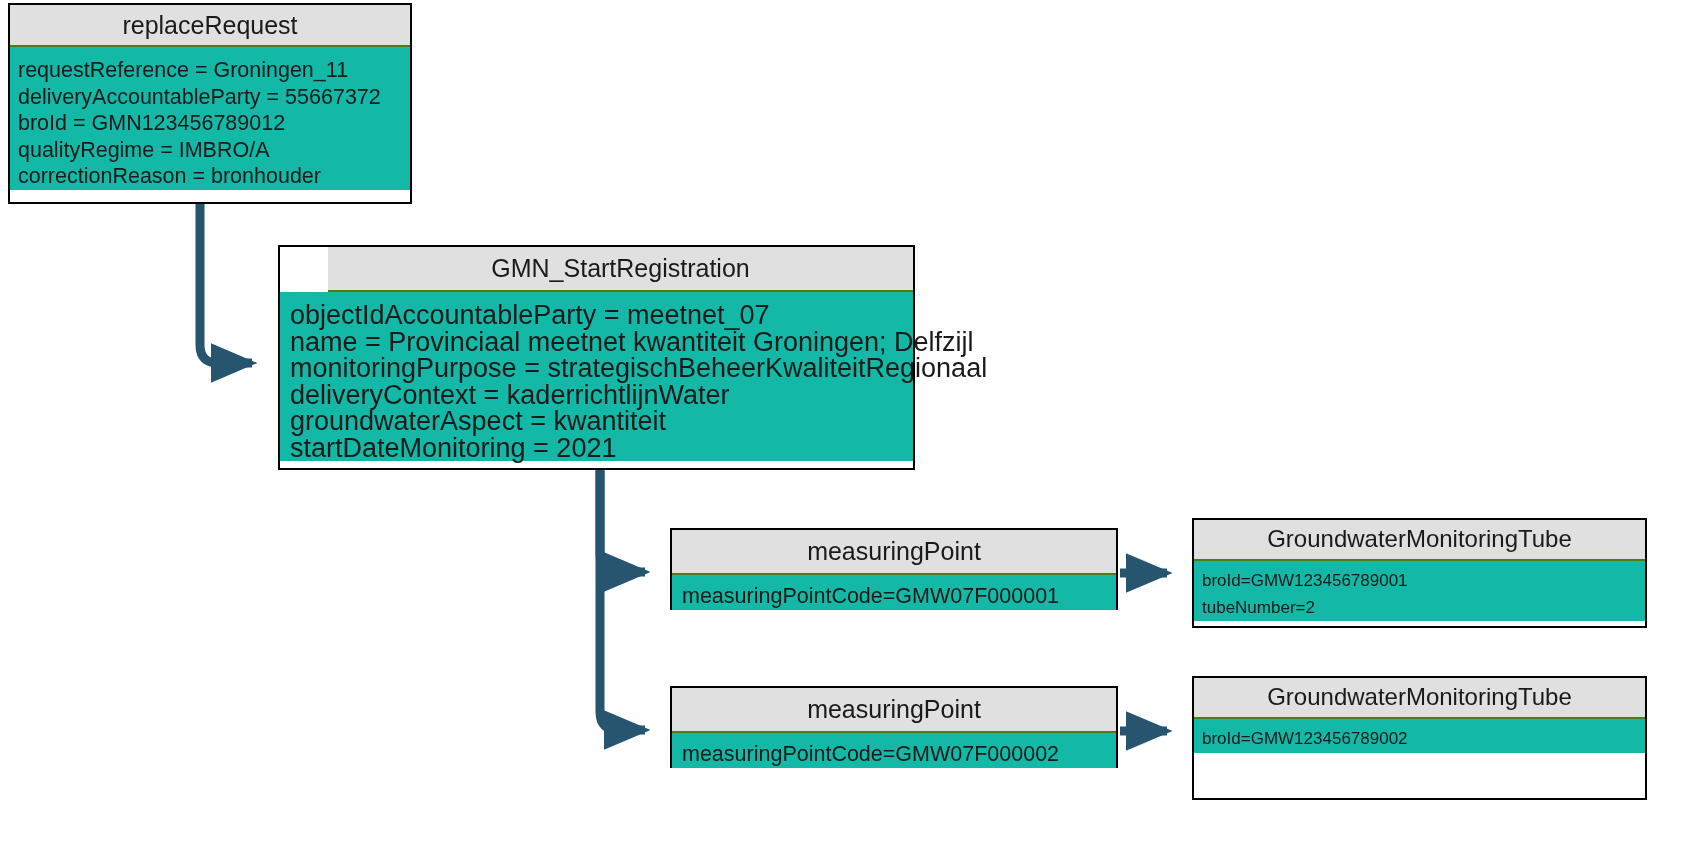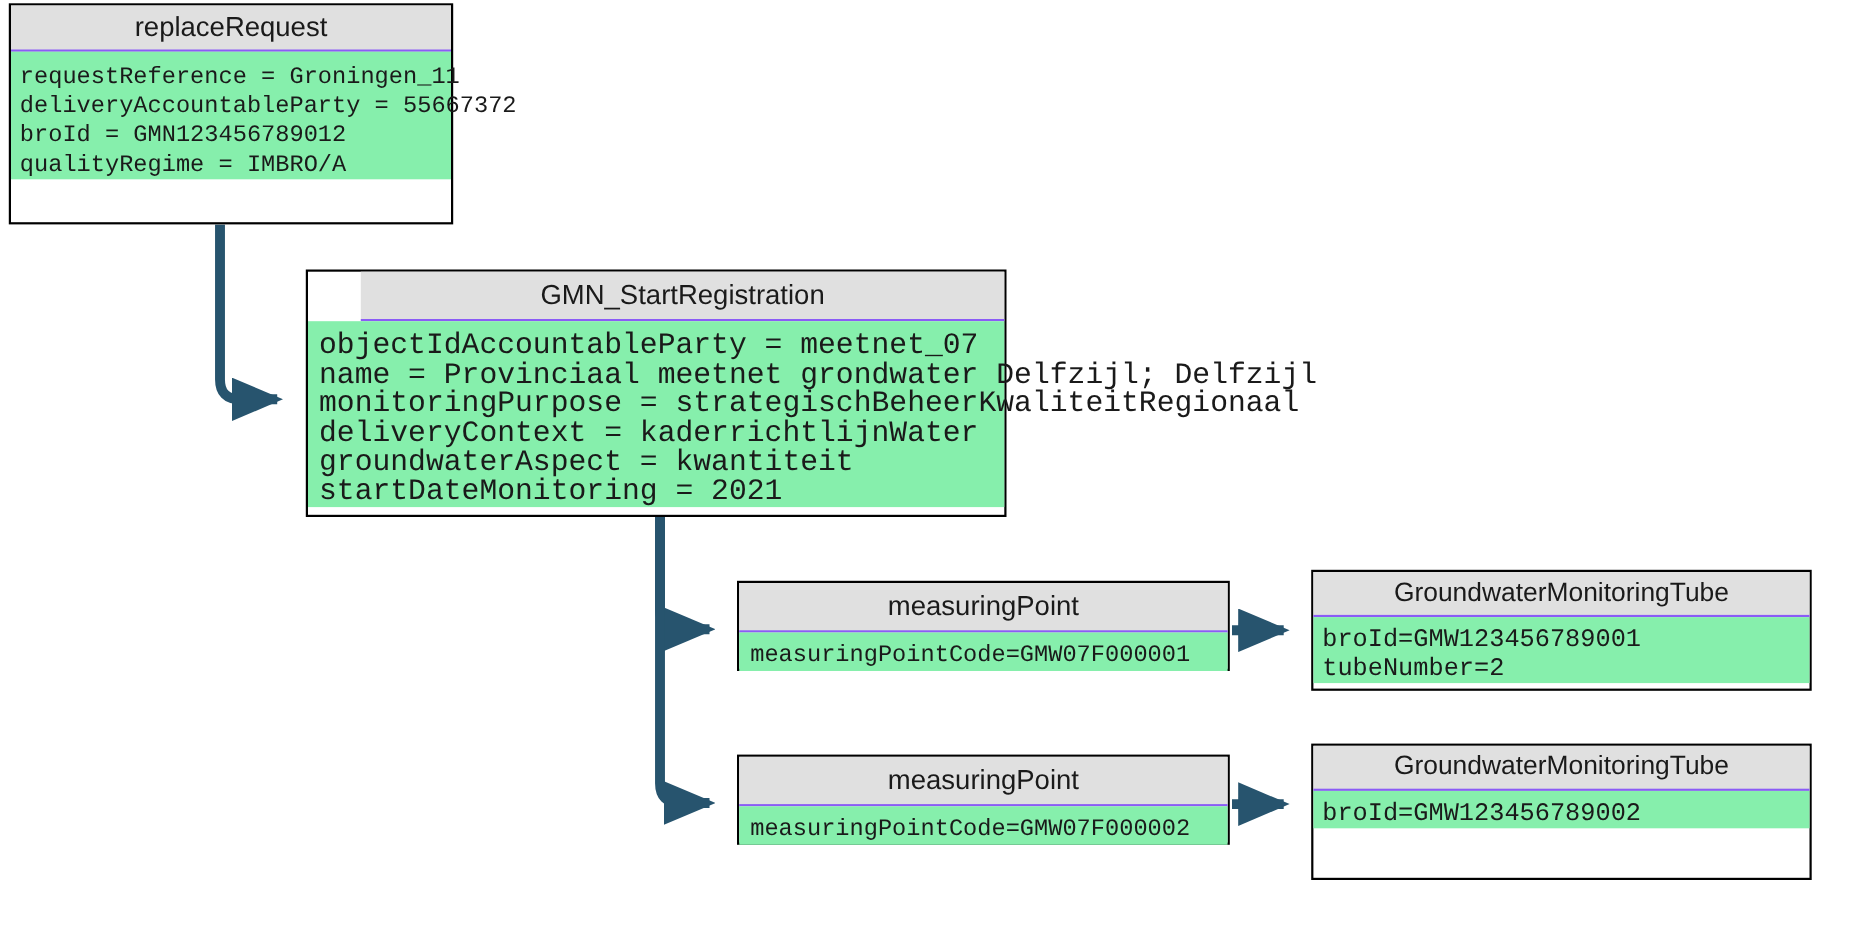--- a/index.html
+++ b/index.html
@@ -30,33 +30,32 @@
   .uml-box {
     position: absolute;
     box-sizing: border-box;
     border: 2px solid #000000;
     background: #ffffff;
     z-index: 2;
   }
   .uml-header {
     box-sizing: border-box;
     background: #e0e0e0;
-    border-bottom: 2px solid #8b5cf6;
+    border-bottom: 2px solid #4d7c0f;
     text-align: center;
     color: #1a1a1a;
     font-size: 25px;
     line-height: 1.0;
     white-space: nowrap;
     overflow: hidden;
   }
   .uml-body {
     box-sizing: border-box;
-    background: #86efac;
+    background: #14b8a6;
     color: #1a1a1a;
-    font-family: Liberation Mono, monospace;
   }
   .attr-line {
     white-space: nowrap;
     color: #1a1a1a;
   }
 
   
   #box-replace-request {
     left: 8px;
     top: 3px;
@@ -126,21 +125,21 @@
   }
   .box-gw-tube .uml-header {
     height: 41px;
     padding-top: 7px;
     font-size: 24px;
   }
   .box-gw-tube .uml-body {
     padding: 7px 0 0 8px;
   }
   .box-gw-tube .attr-line {
-    font-size: 23px;
+    font-size: 17px;
     line-height: 26.5px;
   }
   #box-gw-tube-1 { top: 518px; }
   #box-gw-tube-2 { top: 676px; height: 124px; }
 </style>
 </head>
 <body>
 
 <div id="canvas">
 
@@ -162,28 +161,29 @@
     <path d="M 1120 731 L 1167 731" fill="none" stroke="#27546e" stroke-width="9" stroke-linecap="butt" marker-end="url(#arrowhead)"></path>
   </svg>
 
   <div class="uml-box" id="box-replace-request">
     <div class="uml-header">replaceRequest</div>
     <div class="uml-body">
       <div class="attr-line">requestReference = Groningen_11</div>
       <div class="attr-line">deliveryAccountableParty = 55667372</div>
       <div class="attr-line">broId = GMN123456789012</div>
       <div class="attr-line">qualityRegime = IMBRO/A</div>
+      <div class="attr-line">correctionReason = bronhouder</div>
     </div>
   </div>
 
   <div class="uml-box" id="box-gmn-startregistration">
     <div class="uml-header">GMN_StartRegistration</div>
     <div class="uml-body">
       <div class="attr-line">objectIdAccountableParty = meetnet_07</div>
-      <div class="attr-line">name = Provinciaal meetnet grondwater Delfzijl; Delfzijl</div>
+      <div class="attr-line">name = Provinciaal meetnet kwantiteit Groningen; Delfzijl</div>
       <div class="attr-line">monitoringPurpose = strategischBeheerKwaliteitRegionaal</div>
       <div class="attr-line">deliveryContext = kaderrichtlijnWater</div>
       <div class="attr-line">groundwaterAspect = kwantiteit</div>
       <div class="attr-line">startDateMonitoring = 2021</div>
     </div>
   </div>
 
   <div class="uml-box box-measuring-point" id="box-measuring-point-1">
     <div class="uml-header">measuringPoint</div>
     <div class="uml-body">

